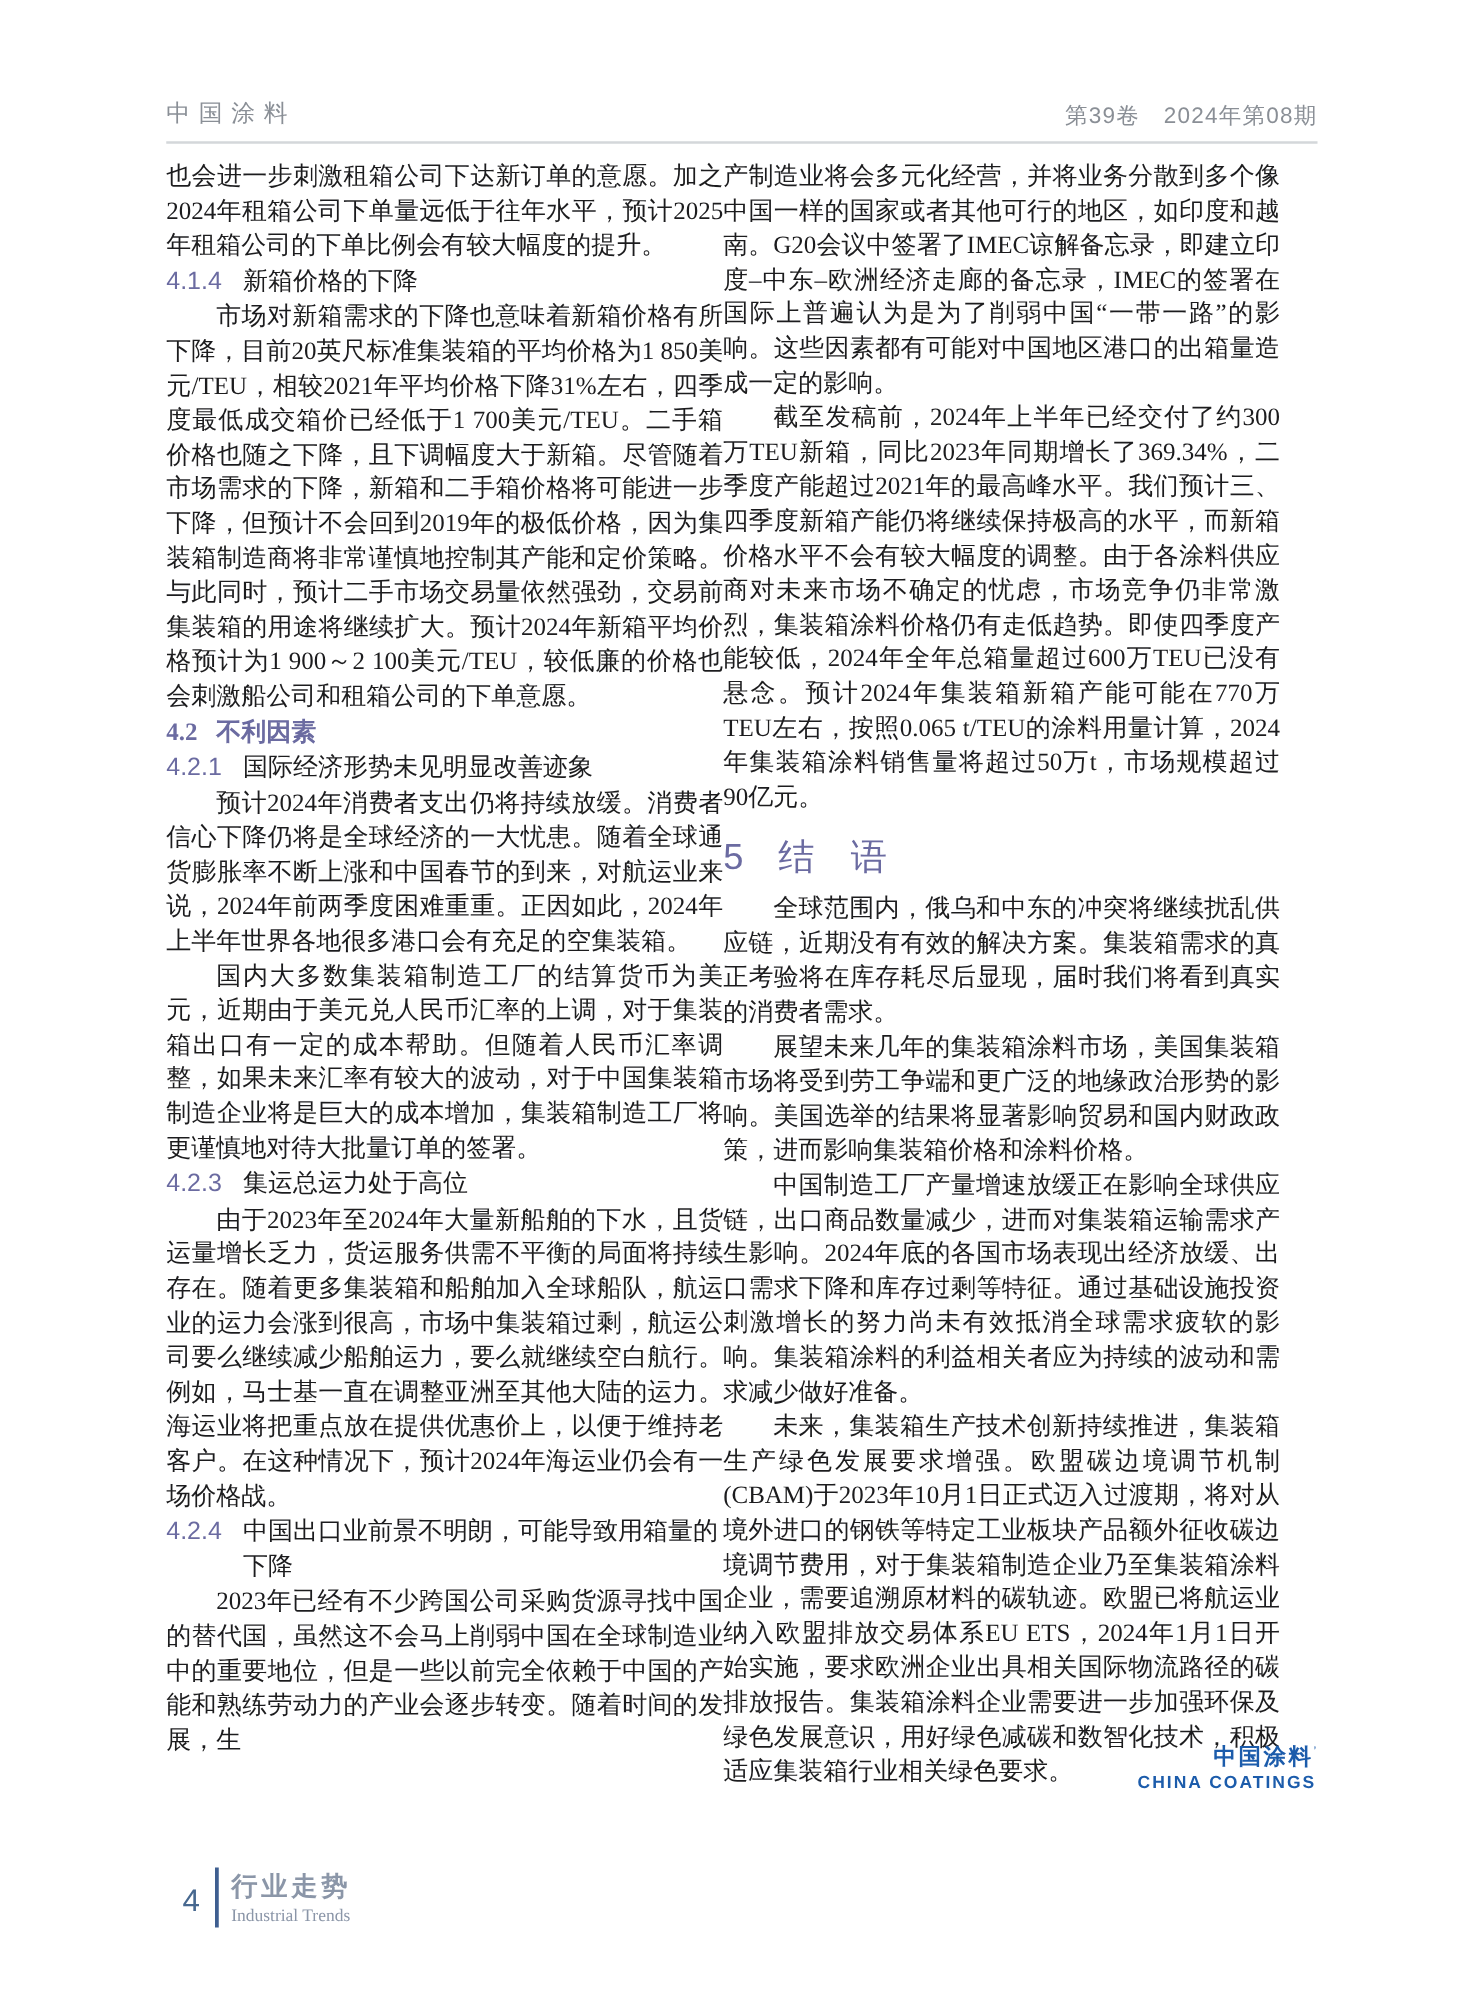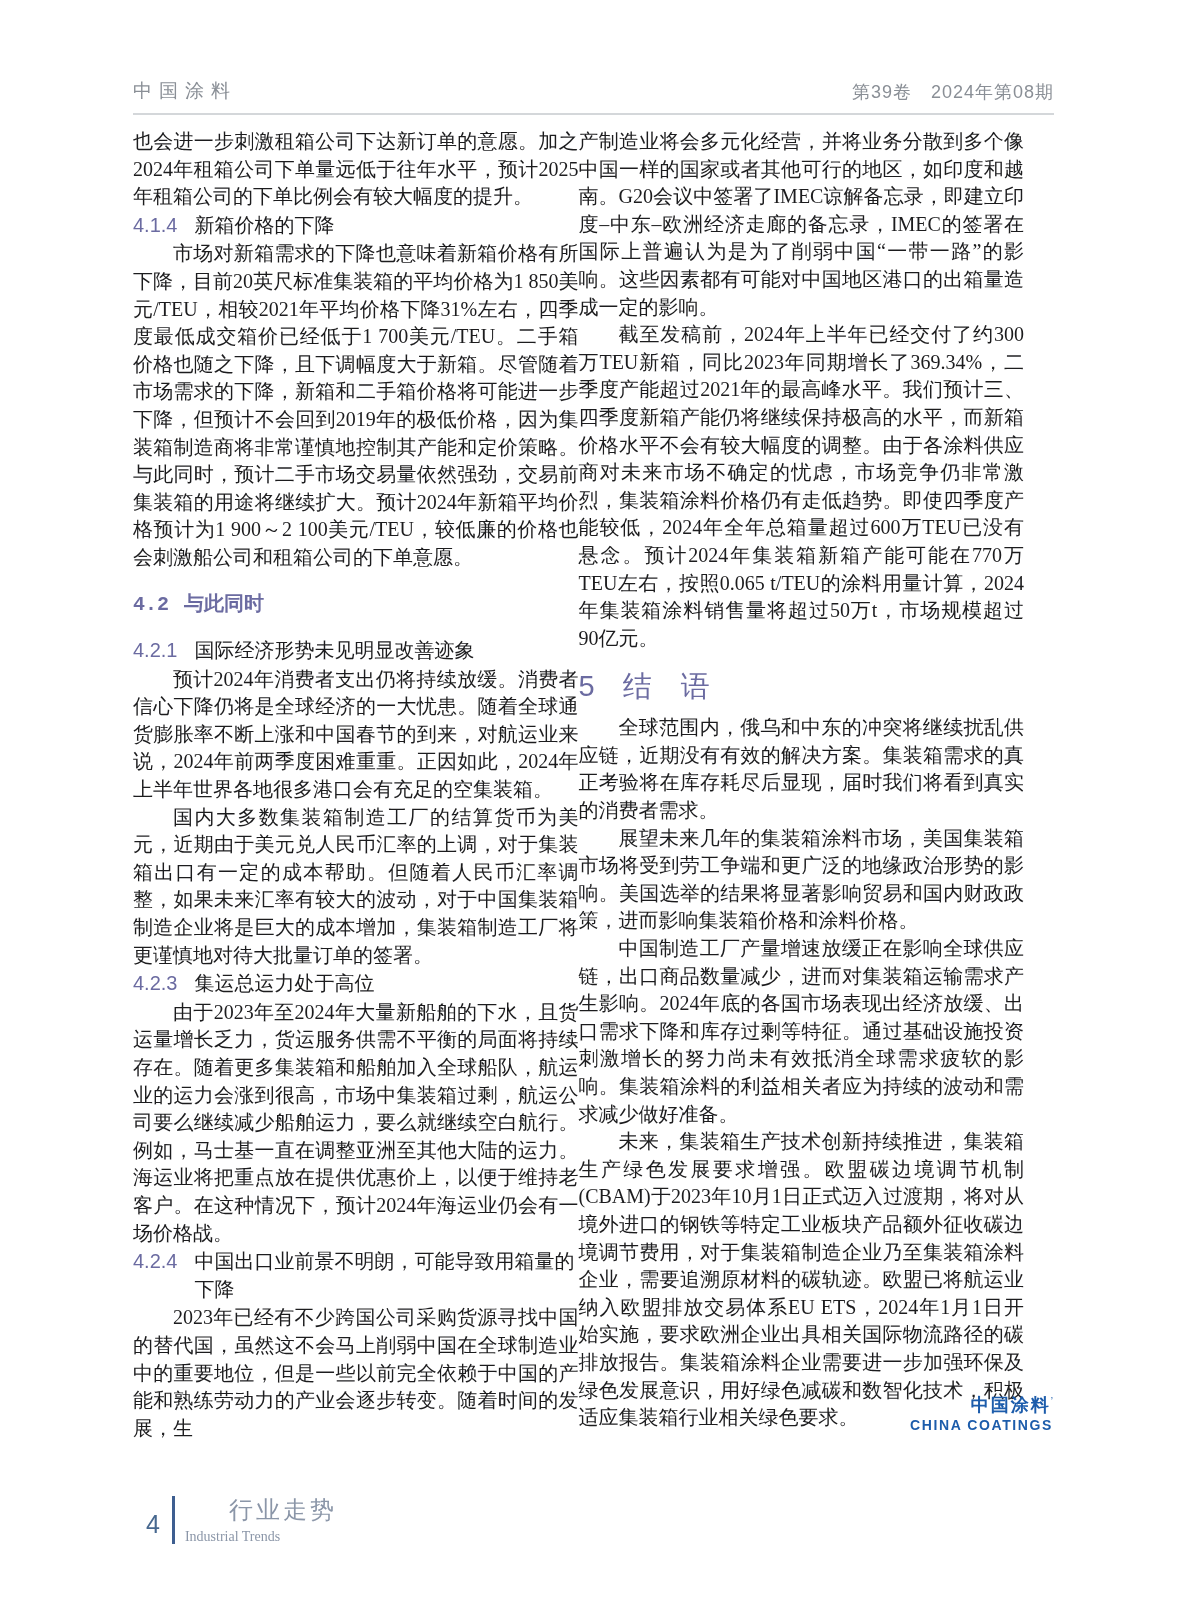--- a/index.html
+++ b/index.html
@@ -47,23 +47,23 @@
   }
   .h3 .hnum{
     flex:none;
     font-family:"Liberation Sans","DejaVu Sans",sans-serif;
     color:#6b6ba1;
     margin-right:17px;
   }
   .h3 .htitle{color:#1c1c1e;}
   .h2{
     display:flex;align-items:baseline;
-    margin:19px 0;
+    margin:1px 0;
     font-size:20px;line-height:27.6px;
-    font-family:Liberation Mono, monospace;
+    font-family:Liberation Serif, serif;
     font-weight:bold;color:#6b6ba1;
   }
   .h2 .hnum{flex:none;margin-right:15px;}
   .h1{
     display:flex;align-items:baseline;
     margin:17px 0 11px 0;
     font-family:"Liberation Sans","DejaVu Sans",sans-serif;
     font-size:29px;line-height:34px;
     color:#6b6ba1;
   }
@@ -94,21 +94,21 @@
   .page-number{
     font-family:"Liberation Sans","DejaVu Sans",sans-serif;
     font-size:25px;color:#47688f;
     margin-right:12px;align-self:flex-end;padding-bottom:6px;
   }
   .footer-bar{
     width:3px;height:48px;background:#3e5e90;margin-right:10px;
   }
   .footer-section .cn{
     font-family:"Liberation Sans","DejaVu Sans",sans-serif;
-    font-weight:normal;font-size:24px;color:#8b96a8;letter-spacing:3px;margin-left:44px;
+    font-weight:bold;font-size:21px;color:#8b96a8;letter-spacing:3px;
   }
   .footer-section .en{
     font-family:"Liberation Serif","DejaVu Serif",serif;
     font-size:14px;color:#8b96a8;margin-top:3px;
   }
 </style>
 </head>
 <body>
 
 <div class="page">
@@ -122,21 +122,21 @@
 
     <div class="col">
       <p>也会进一步刺激租箱公司下达新订单的意愿。加之2024年租箱公司下单量远低于往年水平，预计2025年租箱公司的下单比例会有较大幅度的提升。</p>
       <div class="h3">
         <span class="hnum">4.1.4</span>
         <span class="htitle">新箱价格的下降</span>
       </div>
       <p class="indent">市场对新箱需求的下降也意味着新箱价格有所下降，目前20英尺标准集装箱的平均价格为1 850美元/TEU，相较2021年平均价格下降31%左右，四季度最低成交箱价已经低于1 700美元/TEU。二手箱价格也随之下降，且下调幅度大于新箱。尽管随着市场需求的下降，新箱和二手箱价格将可能进一步下降，但预计不会回到2019年的极低价格，因为集装箱制造商将非常谨慎地控制其产能和定价策略。与此同时，预计二手市场交易量依然强劲，交易前集装箱的用途将继续扩大。预计2024年新箱平均价格预计为1 900～2 100美元/TEU，较低廉的价格也会刺激船公司和租箱公司的下单意愿。</p>
       <div class="h2">
         <span class="hnum">4.2</span>
-        <span class="htitle">与此同时</span>
+        <span class="htitle">不利因素</span>
       </div>
       <div class="h3">
         <span class="hnum">4.2.1</span>
         <span class="htitle">国际经济形势未见明显改善迹象</span>
       </div>
       <p class="indent">预计2024年消费者支出仍将持续放缓。消费者信心下降仍将是全球经济的一大忧患。随着全球通货膨胀率不断上涨和中国春节的到来，对航运业来说，2024年前两季度困难重重。正因如此，2024年上半年世界各地很多港口会有充足的空集装箱。</p>
       <p class="indent">国内大多数集装箱制造工厂的结算货币为美元，近期由于美元兑人民币汇率的上调，对于集装箱出口有一定的成本帮助。但随着人民币汇率调整，如果未来汇率有较大的波动，对于中国集装箱制造企业将是巨大的成本增加，集装箱制造工厂将更谨慎地对待大批量订单的签署。</p>
       <div class="h3">
         <span class="hnum">4.2.3</span>
         <span class="htitle">集运总运力处于高位</span>

